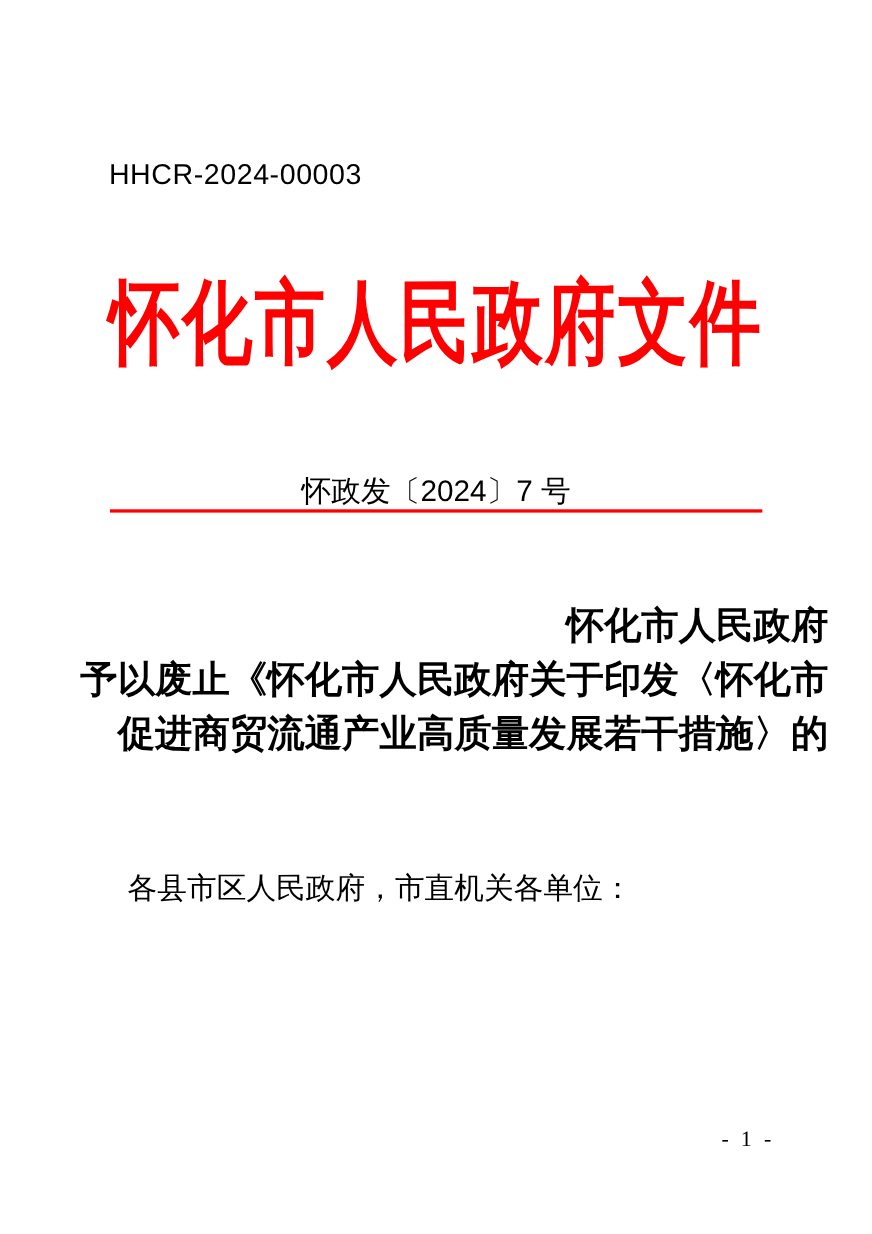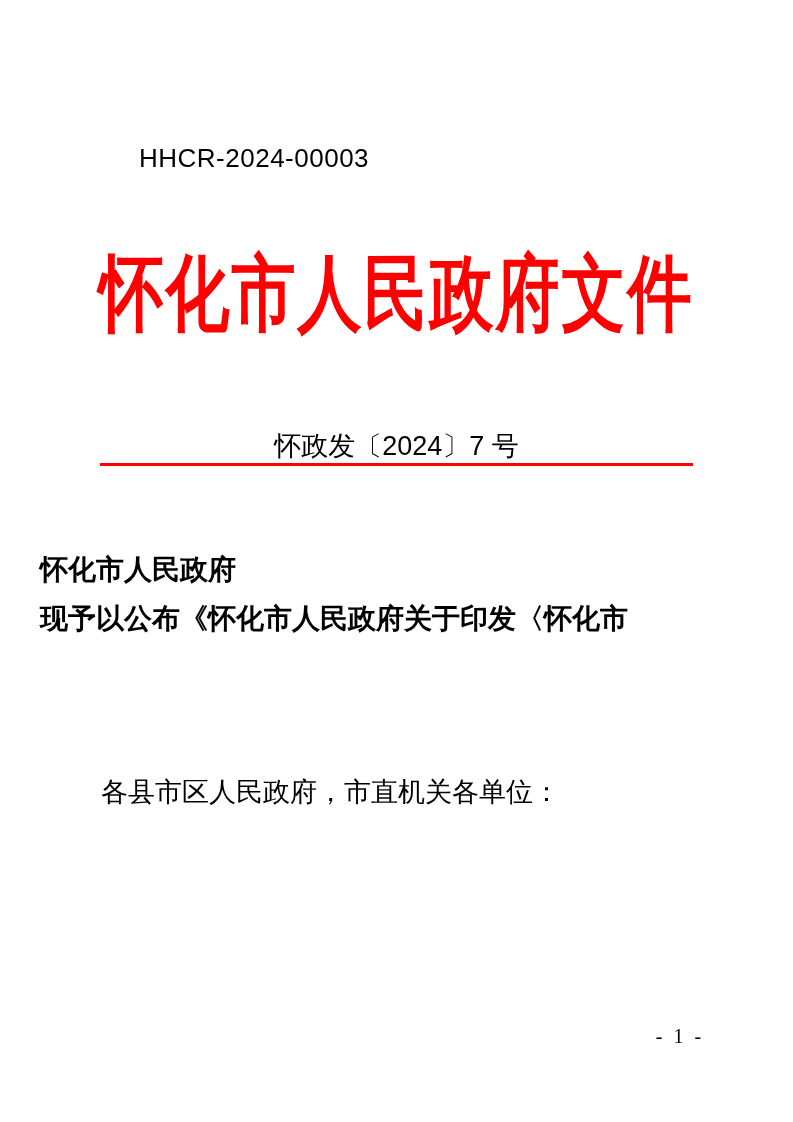--- a/index.html
+++ b/index.html
@@ -16,21 +16,20 @@
     font-family: "Liberation Sans", "DejaVu Sans", sans-serif;
     color: #000000;
   }
   .abs { position: absolute; }
 
   #doc-code {
     left: 99px;
     top: 143px;
     font-size: 26px;
     letter-spacing: 0.5px;
-    margin-left: 40px;
   }
 
   #masthead {
     left: 0;
     top: 252px;
     width: 793px;
     text-align: center;
     font-family: "Liberation Serif", "DejaVu Serif", serif;
     font-weight: bold;
     font-size: 64px;
@@ -55,36 +54,36 @@
     top: 463px;
     width: 593px;
     height: 3px;
     background: var(--accent-red, #FF0000);
   }
 
   #notice-title {
     left: 40px;
     top: 545px;
     width: 713px;
-    text-align: left;
+    text-align: right;
     font-weight: bold;
-    font-size: 28px;
+    font-size: 34px;
     line-height: 49px;
   }
   .title-line { white-space: nowrap; }
 
   #body-block {
     left: 100px;
     top: 769px;
     width: 594px;
     font-size: 27px;
     line-height: 45px;
     text-align: justify;
   }
-  #body-block p { margin: 1px; }
+  #body-block p { margin: 16px; }
   .indent-2em { text-indent: 2em; }
 
   #page-number {
     left: 638px;
     top: 1025px;
     width: 84px;
     text-align: center;
     font-family: "Liberation Serif", "DejaVu Serif", serif;
     font-size: 20px;
     letter-spacing: 3px;
@@ -99,21 +98,22 @@
   <div class="abs" id="doc-code">HHCR-2024-00003</div>
 
   <div class="abs" id="masthead">怀化市人民政府文件</div>
 
   <div class="abs" id="doc-number">怀政发〔2024〕7 号</div>
 
   <div class="abs" id="red-divider"></div>
 
   <div class="abs" id="notice-title">
     <div class="title-line">怀化市人民政府</div>
-    <div class="title-line">现予以公布《怀化市人民政府关于印发〈怀化市</div>
+    <div class="title-line">予以废止《怀化市人民政府关于印发〈怀化市</div>
+    <div class="title-line">促进商贸流通产业高质量发展若干措施〉的</div>
   </div>
 
   <div class="abs" id="body-block">
     <p>各县市区人民政府，市直机关各单位：</p>
   </div>
 
   <div class="abs" id="page-number">- 1 -</div>
 
 </div>
 

